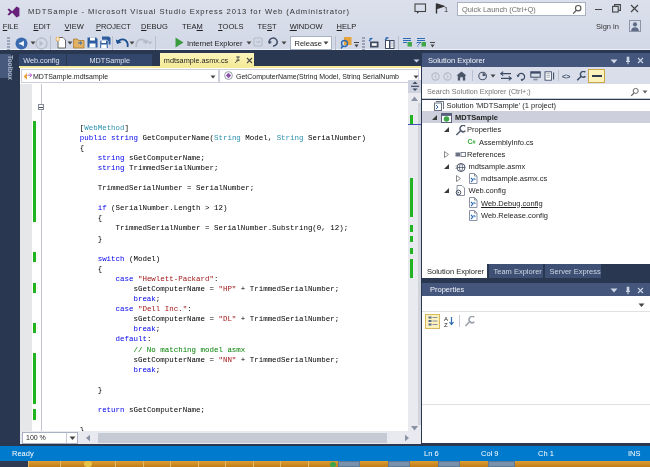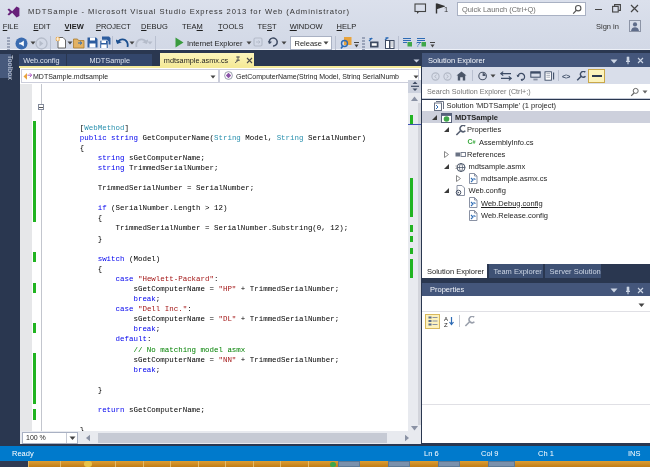--- a/index.html
+++ b/index.html
@@ -46,21 +46,21 @@
   <rect x="0.6" y="2.4" width="5.6" height="5.6" fill="none" stroke="#444" stroke-width="1.1"></rect>
   <path d="M2.6 2.4 L2.6 0.6 L8.4 0.6 L8.4 6.4 L6.4 6.4" fill="none" stroke="#444" stroke-width="1.1"></path>
 </svg>
 <svg class="abs" style="left:630px;top:3.5px;" width="9" height="9" viewBox="0 0 9 9">
   <path d="M1 1 L8 8 M8 1 L1 8" stroke="#444" stroke-width="1.2"></path>
 </svg>
 
 <div id="menu">
     <div class="abs t75" style="left:2.7px;top:21.5px;"><span style="text-decoration:underline">F</span>ILE</div>
     <div class="abs t75" style="left:33.4px;top:21.5px;"><span style="text-decoration:underline">E</span>DIT</div>
-    <div class="abs t75" style="left:64.6px;top:21.5px;font-weight:bold;"><span style="text-decoration:underline">V</span>IEW</div>
+    <div class="abs t75" style="left:64.6px;top:21.5px;"><span style="text-decoration:underline">V</span>IEW</div>
     <div class="abs t75" style="left:95.9px;top:21.5px;"><span style="text-decoration:underline">P</span>ROJECT</div>
     <div class="abs t75" style="left:141.1px;top:21.5px;"><span style="text-decoration:underline">D</span>EBUG</div>
     <div class="abs t75" style="left:182px;top:21.5px;">TEA<span style="text-decoration:underline">M</span></div>
     <div class="abs t75" style="left:218.1px;top:21.5px;"><span style="text-decoration:underline">T</span>OOLS</div>
     <div class="abs t75" style="left:257.4px;top:21.5px;">TE<span style="text-decoration:underline">S</span>T</div>
     <div class="abs t75" style="left:289.7px;top:21.5px;"><span style="text-decoration:underline">W</span>INDOW</div>
     <div class="abs t75" style="left:336.6px;top:21.5px;"><span style="text-decoration:underline">H</span>ELP</div>
   </div>
 <div class="abs t75" style="left:596px;top:22px;color:#333;">Sign in</div>
 <svg class="abs" style="left:629px;top:19.5px;" width="12" height="12" viewBox="0 0 12 12">
@@ -463,21 +463,21 @@
       <path d="M3 5 L5 7 L3 9 M5.5 5.5 L7.5 6.5" stroke="#2D6BB5" stroke-width="1.1" fill="none"></path>
     </svg>
     <div class="abs t75" style="left:481px;top:210.8px;">Web.Release.config</div>
   </div>
 
 <div class="abs" style="left:422px;top:264px;width:65px;height:14px;background:#fff;"></div>
 <div class="abs" style="left:427px;top:266.5px;font-size:7.5px;color:#1E1E1E;">Solution Explorer</div>
 <div class="abs" style="left:489px;top:264px;width:54px;height:14px;background:#3E5174;"></div>
 <div class="abs" style="left:493.5px;top:266.5px;font-size:7.5px;color:#CBD4E3;">Team Explorer</div>
 <div class="abs" style="left:545px;top:264px;width:56px;height:14px;background:#3E5174;"></div>
-<div class="abs" style="left:549.5px;top:266.5px;font-size:7.5px;color:#CBD4E3;">Server Solution</div>
+<div class="abs" style="left:549.5px;top:266.5px;font-size:7.5px;color:#CBD4E3;">Server Express</div>
 
 <div class="abs" style="left:422px;top:283px;width:228px;height:13px;background:#44567B;"></div>
 <div class="abs" style="left:430px;top:285px;font-size:7.5px;color:#F2F5FA;">Properties</div>
 <svg class="abs" style="left:610px;top:288px;" width="8" height="5" viewBox="0 0 8 5">
     <path d="M0.5 0.5 L7.5 0.5 L4 4.5 Z" fill="#CDD6E5"></path>
   </svg>
 <svg class="abs" style="left:624px;top:285.5px;" width="8" height="9" viewBox="0 0 8 9">
   <path d="M4 0.8 L4 5.4 M2 5.4 L6 5.4 M4 5.4 L4 8.2" stroke="#CDD6E5" stroke-width="1.1" fill="none"></path>
   <rect x="2.7" y="0.8" width="2.6" height="4" fill="#CDD6E5"></rect>
 </svg>

